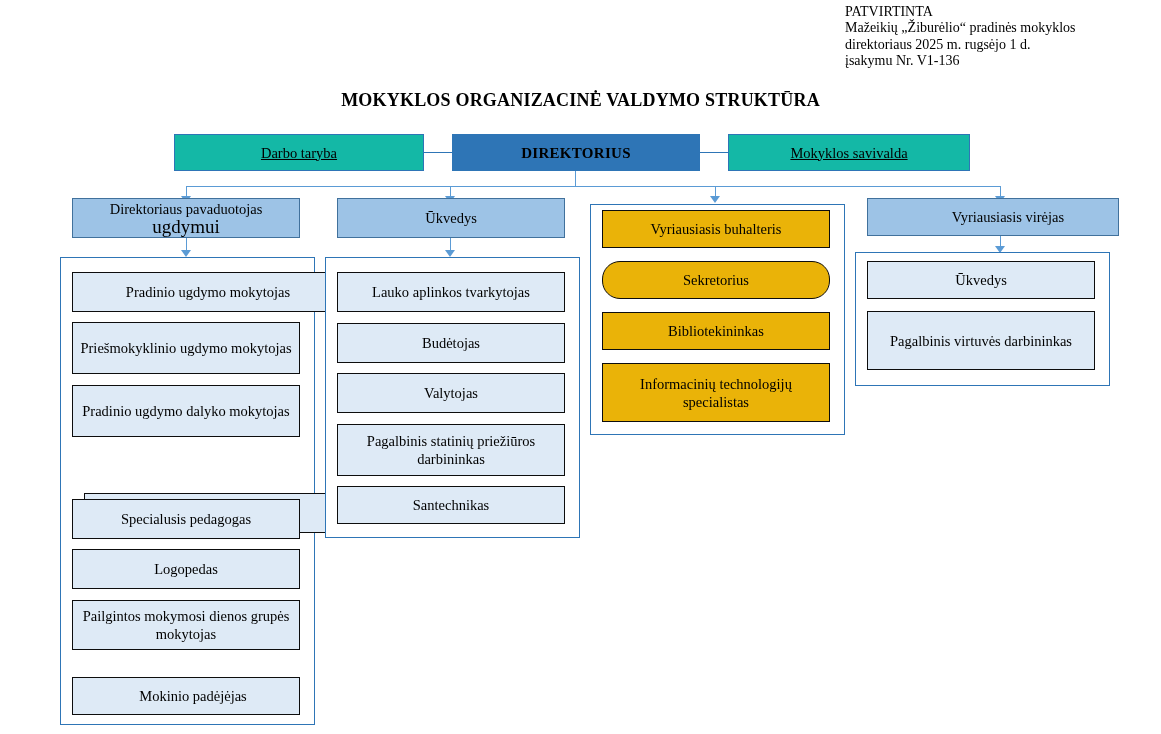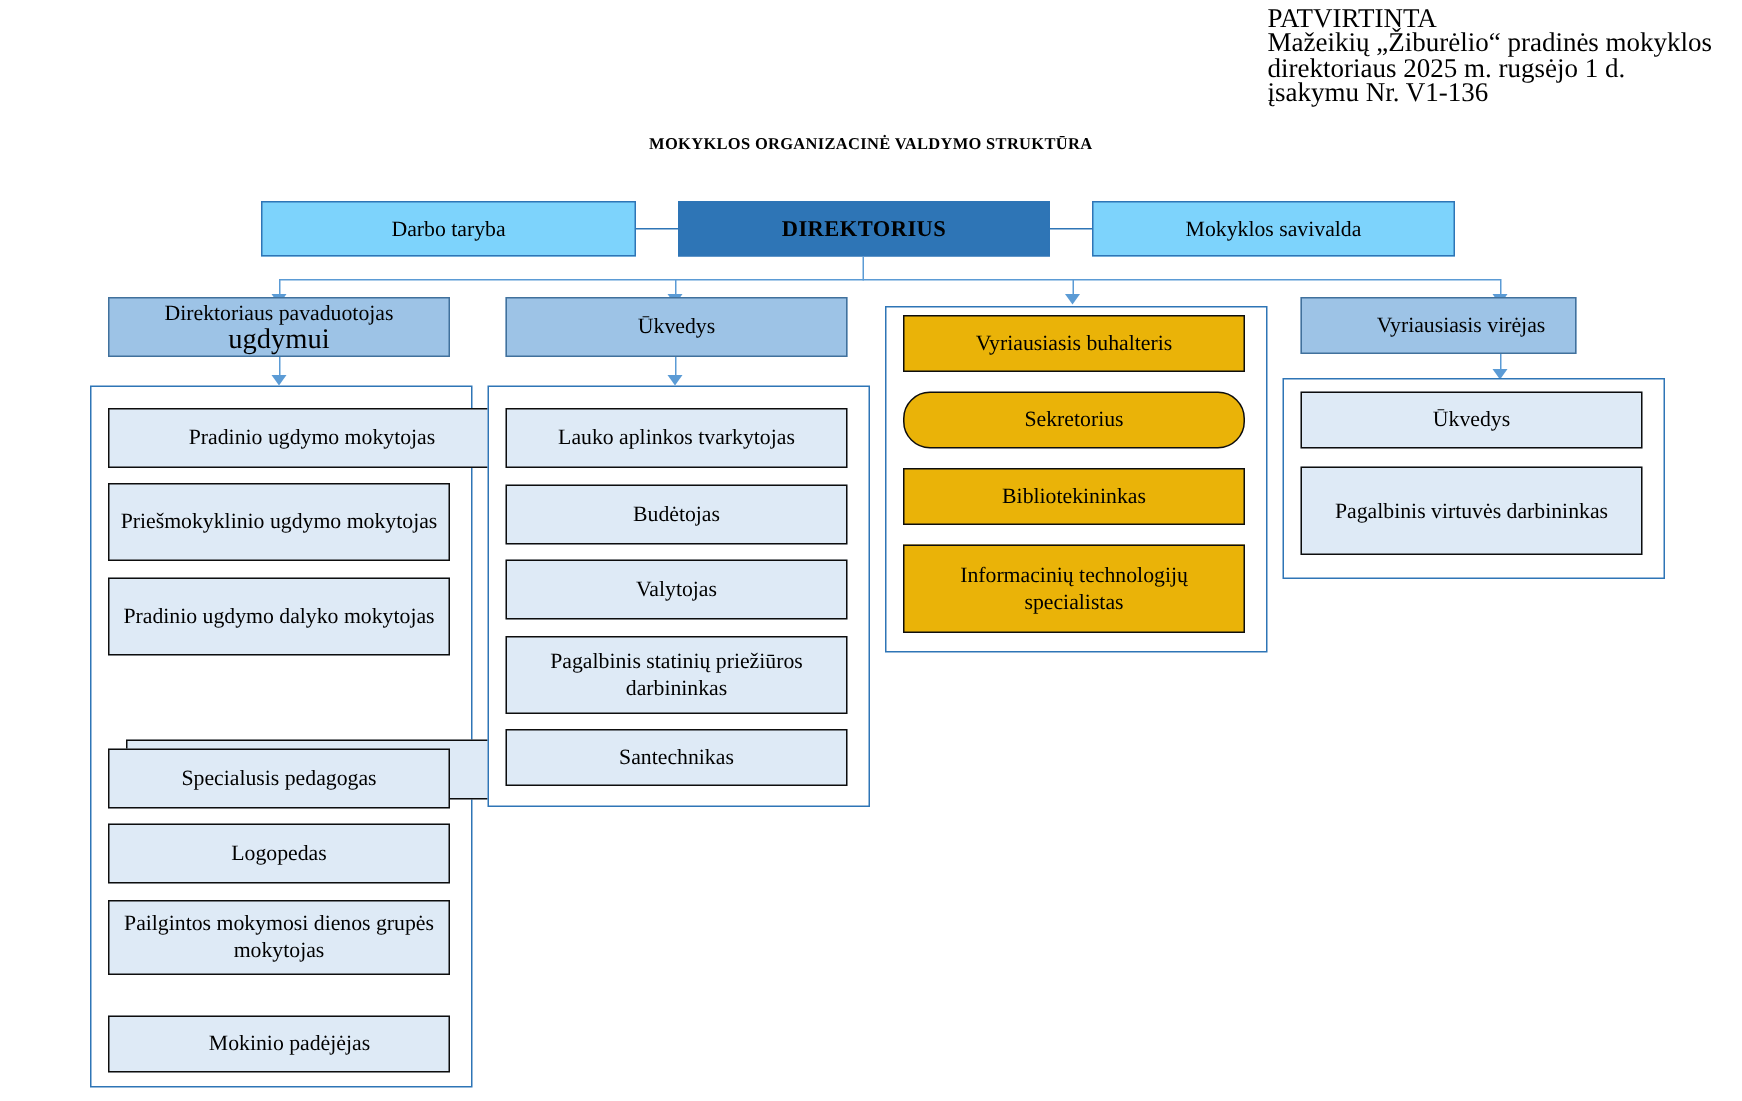--- a/index.html
+++ b/index.html
@@ -9,37 +9,37 @@
     font-family:"Liberation Serif","DejaVu Serif",serif;
     color:#000000;
     position:relative;
     overflow:hidden;
   }
   .canvas{position:relative;width:1161px;height:734px;}
 
   
   .approval{
     position:absolute;left:845px;top:4px;width:310px;
-    font-size:18px;line-height:16.4px;text-align:left;white-space:nowrap;
+    font-size:14px;line-height:16.4px;text-align:left;white-space:nowrap;
   }
 
   
   .chart-title{
     position:absolute;left:0;top:90px;width:1161px;
-    text-align:center;font-size:11px;font-weight:bold;letter-spacing:.2px;
+    text-align:center;font-size:18px;font-weight:bold;letter-spacing:.2px;
   }
 
   
   .box{
     position:absolute;box-sizing:border-box;
     display:flex;align-items:center;justify-content:center;
     text-align:center;font-size:14.5px;line-height:18px;
     padding:2px 6px;
   }
-  .box-plain{background:#7dd3fc;border:1.3px solid #2E75B6;}
+  .box-plain{background:#14b8a6;border:1.3px solid #2E75B6;text-decoration:underline;}
   .box-director{background:#2E75B6;border:1.3px solid #2E75B6;color:#000;font-weight:bold;font-size:15px;letter-spacing:.3px;}
   .box-l2{background:#9DC3E6;border:1.2px solid #41719C;}
   .box-leaf{background:#DEEAF6;border:1.4px solid #0d0d0d;}
   .box-leaf-mid{background:#eab308;border:1.4px solid #0d0d0d;}
 
   
   .group{
     position:absolute;box-sizing:border-box;
     background:#ffffff;border:1.3px solid #2E75B6;
   }
@@ -130,21 +130,21 @@
   <div class="box box-leaf" style="left:337px;top:424px;width:228px;height:52px;">Pagalbinis statinių priežiūros darbininkas</div>
   <div class="box box-leaf" style="left:337px;top:486px;width:228px;height:38px;">Santechnikas</div>
 
   <div class="group" style="left:590px;top:204px;width:255px;height:231px;"></div>
 
   <div class="box box-leaf-mid" style="left:602px;top:210px;width:228px;height:38px;">Vyriausiasis buhalteris</div>
   <div class="box box-leaf-mid" style="left:602px;top:261px;width:228px;height:38px;border-radius:18px;">Sekretorius</div>
   <div class="box box-leaf-mid" style="left:602px;top:312px;width:228px;height:38px;">Bibliotekininkas</div>
   <div class="box box-leaf-mid" style="left:602px;top:363px;width:228px;height:59px;">Informacinių technologijų specialistas</div>
 
-  <div class="box box-l2" style="left:867px;top:198px;width:184px;height:38px;padding-left:36px;">Vyriausiasis virėjas</div>
+  <div class="box box-l2" style="left:867px;top:198px;width:252px;height:38px;padding-left:36px;">Vyriausiasis virėjas</div>
 
   <div class="ln ln-v ln-a" style="left:1000px;top:236px;height:12px;"></div>
   <div class="arrow" style="left:995px;top:246px;"></div>
 
   <div class="group" style="left:855px;top:252px;width:255px;height:134px;"></div>
 
   <div class="box box-leaf" style="left:867px;top:261px;width:228px;height:38px;">Ūkvedys</div>
   <div class="box box-leaf" style="left:867px;top:311px;width:228px;height:59px;">Pagalbinis virtuvės darbininkas</div>
 
 </div>

